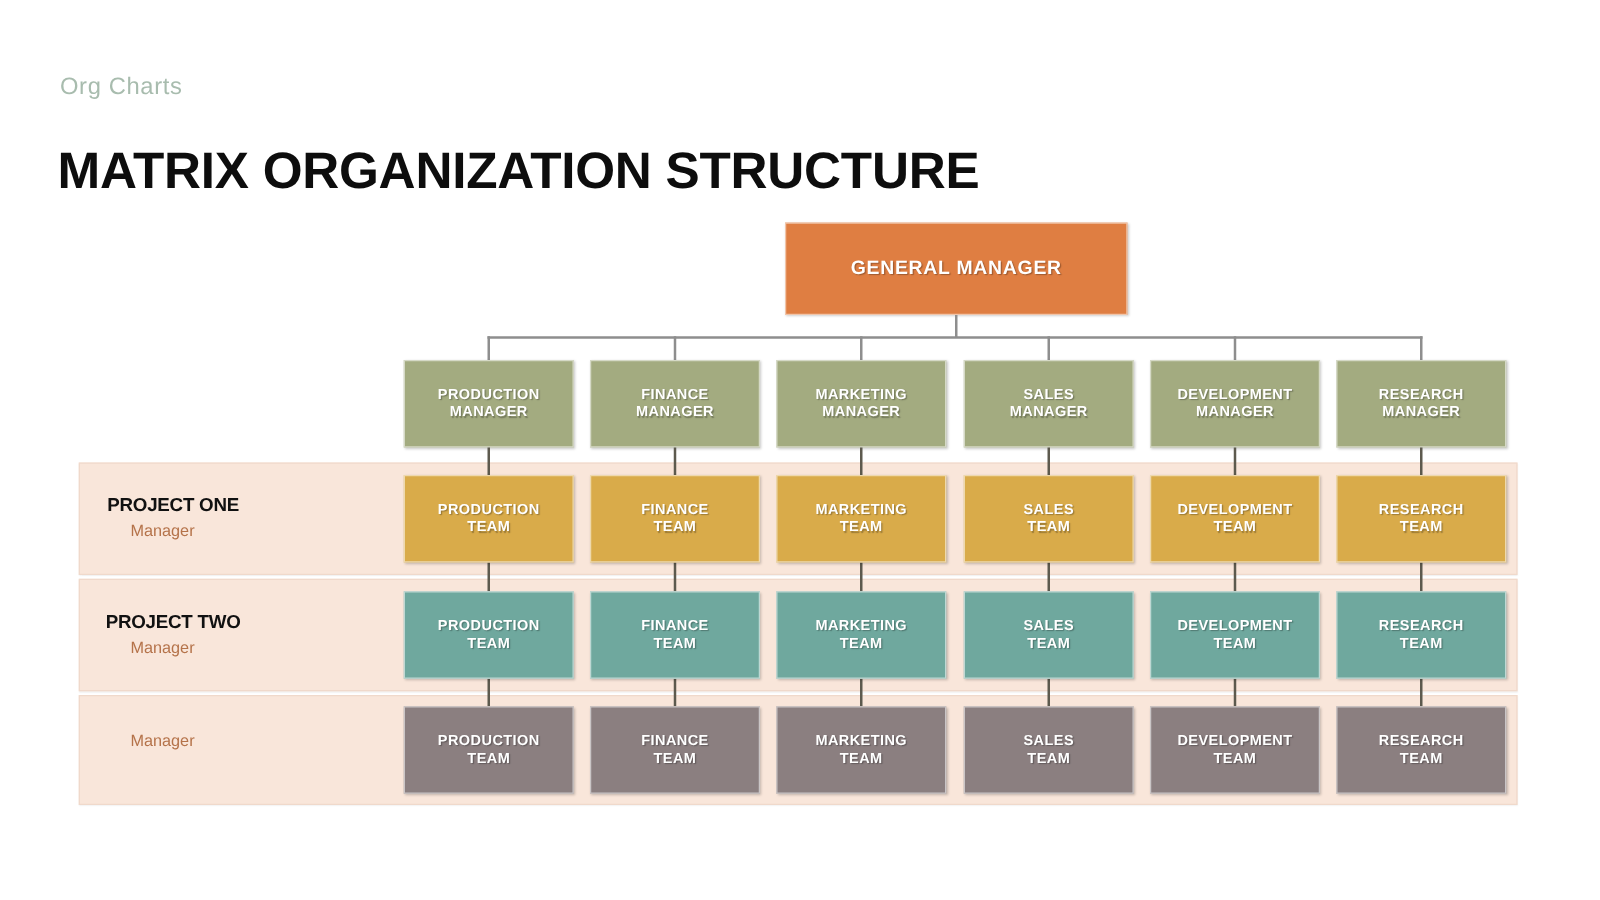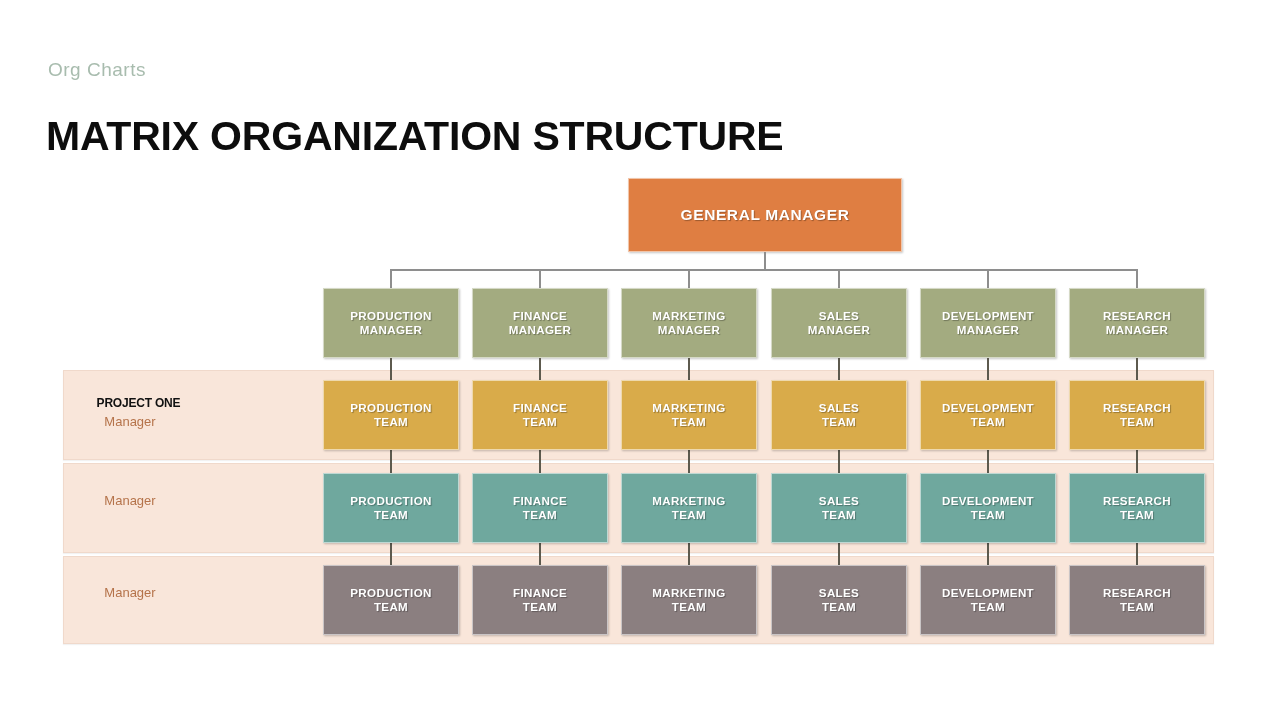--- a/index.html
+++ b/index.html
@@ -123,21 +123,21 @@
   #band3 { top: 556px; height: 88px; }
 
   .band-label {
     position: absolute;
     left: 0;
     width: 260px;
     text-align: center;
   }
   .band-label .pname {
     display: block;
-    font-size: 12px;
+    font-size: 15px;
     font-weight: 700;
     letter-spacing: -0.2px;
     color: #111111;
     white-space: nowrap;
     padding-left: 17px;
   }
   .band-label .prole {
     display: block;
     margin-top: 4px;
     font-size: 13px;
@@ -165,20 +165,21 @@
 
   <div class="band" id="band1"></div>
   <div class="band" id="band2"></div>
   <div class="band" id="band3"></div>
 
   <div class="band-label" id="label1">
     <span class="pname">PROJECT ONE</span>
     <span class="prole">Manager</span>
   </div>
   <div class="band-label" id="label2">
+    <span class="pname">PROJECT TWO</span>
     <span class="prole">Manager</span>
   </div>
   <div class="band-label" id="label3">
     <span class="prole">Manager</span>
   </div>
 
   <div id="generated">
       <div class="line v drop" style="left: 390.25px;"></div>
       <div class="line v drop" style="left: 539.25px;"></div>
       <div class="line v drop" style="left: 688.25px;"></div>

